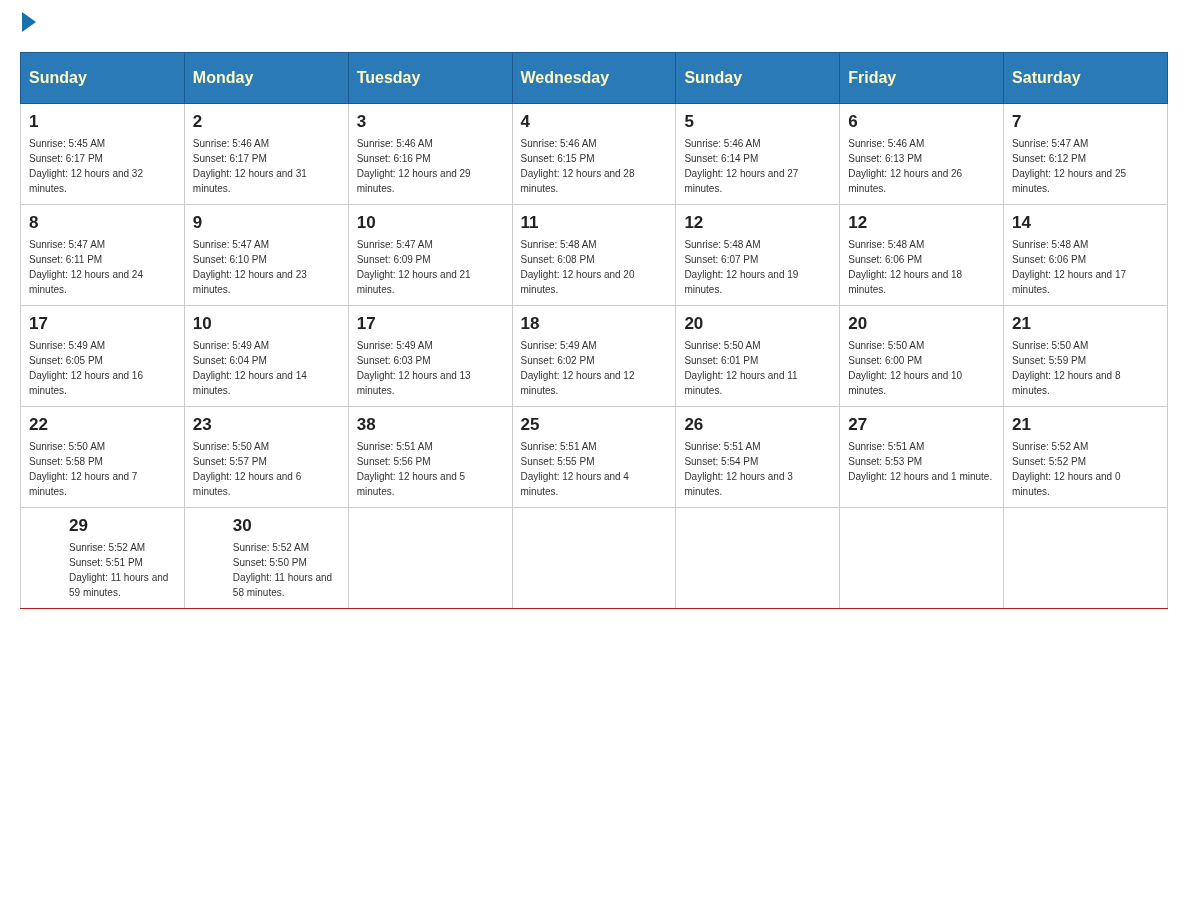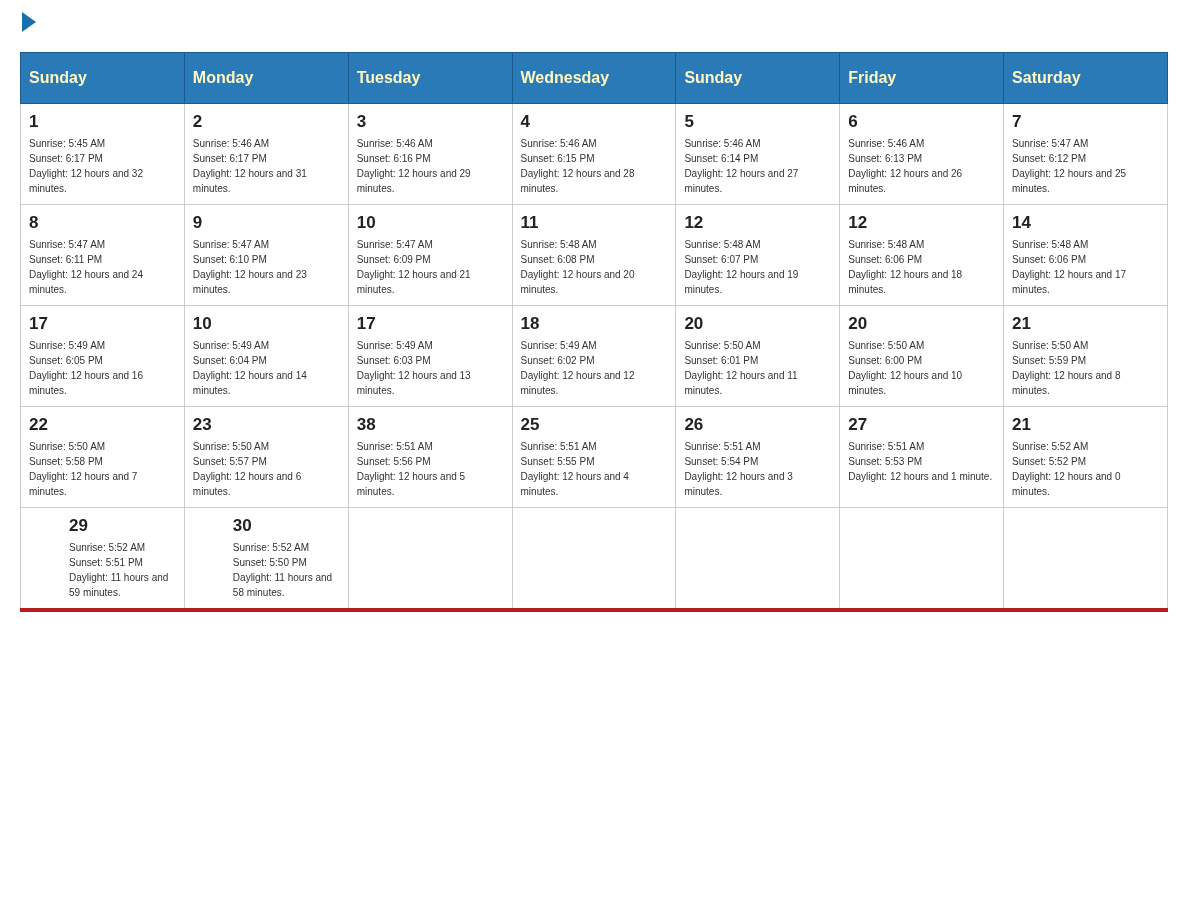--- a/index.html
+++ b/index.html
@@ -88,21 +88,21 @@
     }
     .day-info {
       font-size: 10px;
       color: #333;
       line-height: 1.5;
     }
     .empty-cell {
       background: #fff;
     }
     tr:last-child td {
-      border-bottom: 4px solid #b91c1c;
+      border-bottom: 1px solid #b91c1c;
       padding-left: 48px;
     }
   </style>
 </head>
 <body>
 
 <div class="header">
   <div class="logo-wrapper">
     <div class="logo-row1">
       <span class="logo-text-general"></span>

